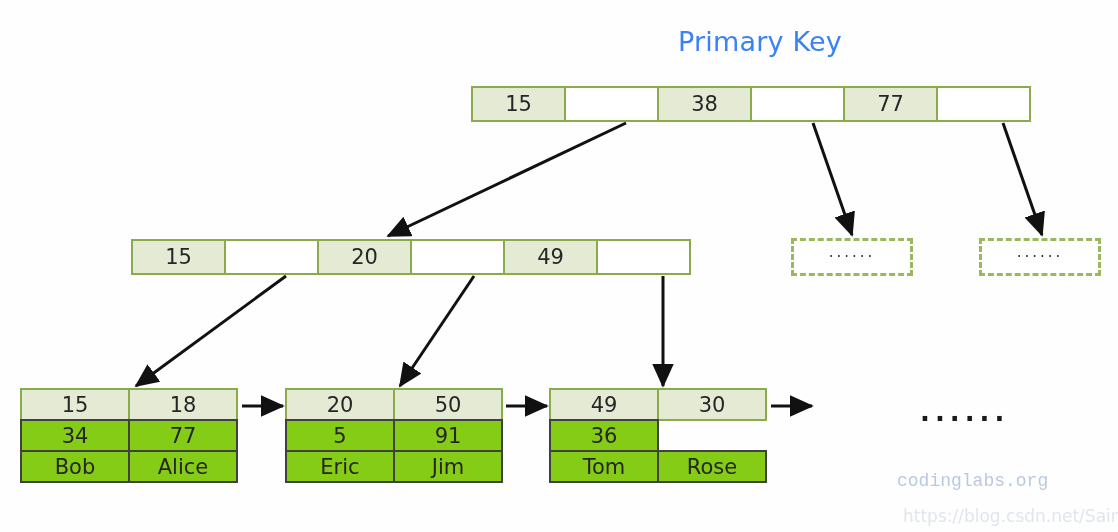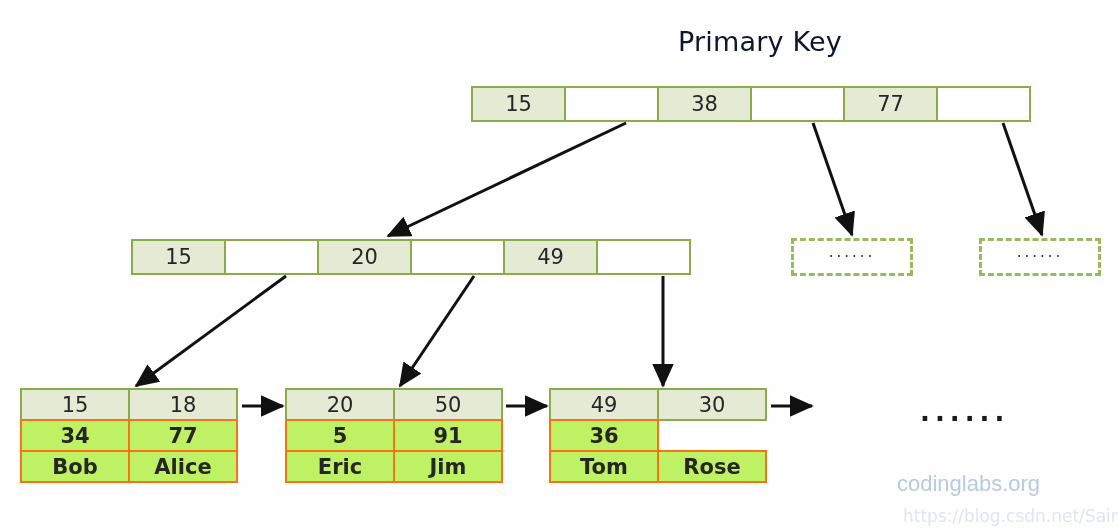--- a/index.html
+++ b/index.html
@@ -17,21 +17,21 @@
   }
 
   
   #title {
     position: absolute;
     left: 640px;
     top: 26px;
     width: 240px;
     text-align: center;
     font-size: 27px;
-    color: #0f172a;
+    color: #3b82f6;
     font-family: "DejaVu Sans", sans-serif;
     letter-spacing: 0.2px;
   }
 
   
   .node {
     position: absolute;
     display: flex;
     box-sizing: border-box;
   }
@@ -75,23 +75,22 @@
     color: #262626;
     margin-left: -2px;
   }
   .leaf-cell:first-child { margin-left: 0; }
   .leaf-row.keys .leaf-cell {
     border: 2px solid #8aab4a;
     background: #e5ead5;
   }
   .leaf-row.vals .leaf-cell,
   .leaf-row.names .leaf-cell {
-    border: 2px solid #f97316;
-    background: #bef264;
-    font-weight: bold;
+    border: 2px solid #404040;
+    background: #84cc16;
   }
   .leaf-row.vals { margin-top: -2px; }
   .leaf-row.names { margin-top: -2px; }
 
   #leaf-0 { left: 20px;  top: 388px; }
   #leaf-1 { left: 285px; top: 388px; }
   #leaf-2 { left: 549px; top: 388px; }
 
   
   .dashed-box {
@@ -129,23 +128,23 @@
     width: 1118px;
     height: 532px;
     pointer-events: none;
   }
 
   
   #watermark-brand {
     position: absolute;
     left: 897px;
     top: 471px;
-    font-size: 22px;
+    font-size: 18px;
     color: #b9c9e2;
-    font-family: Liberation Sans, sans-serif;
+    font-family: Liberation Mono, monospace;
   }
   #watermark-url {
     position: absolute;
     left: 903px;
     top: 506px;
     font-size: 17px;
     color: #e1e5ec;
     font-family: "DejaVu Sans", sans-serif;
   }
 </style>

